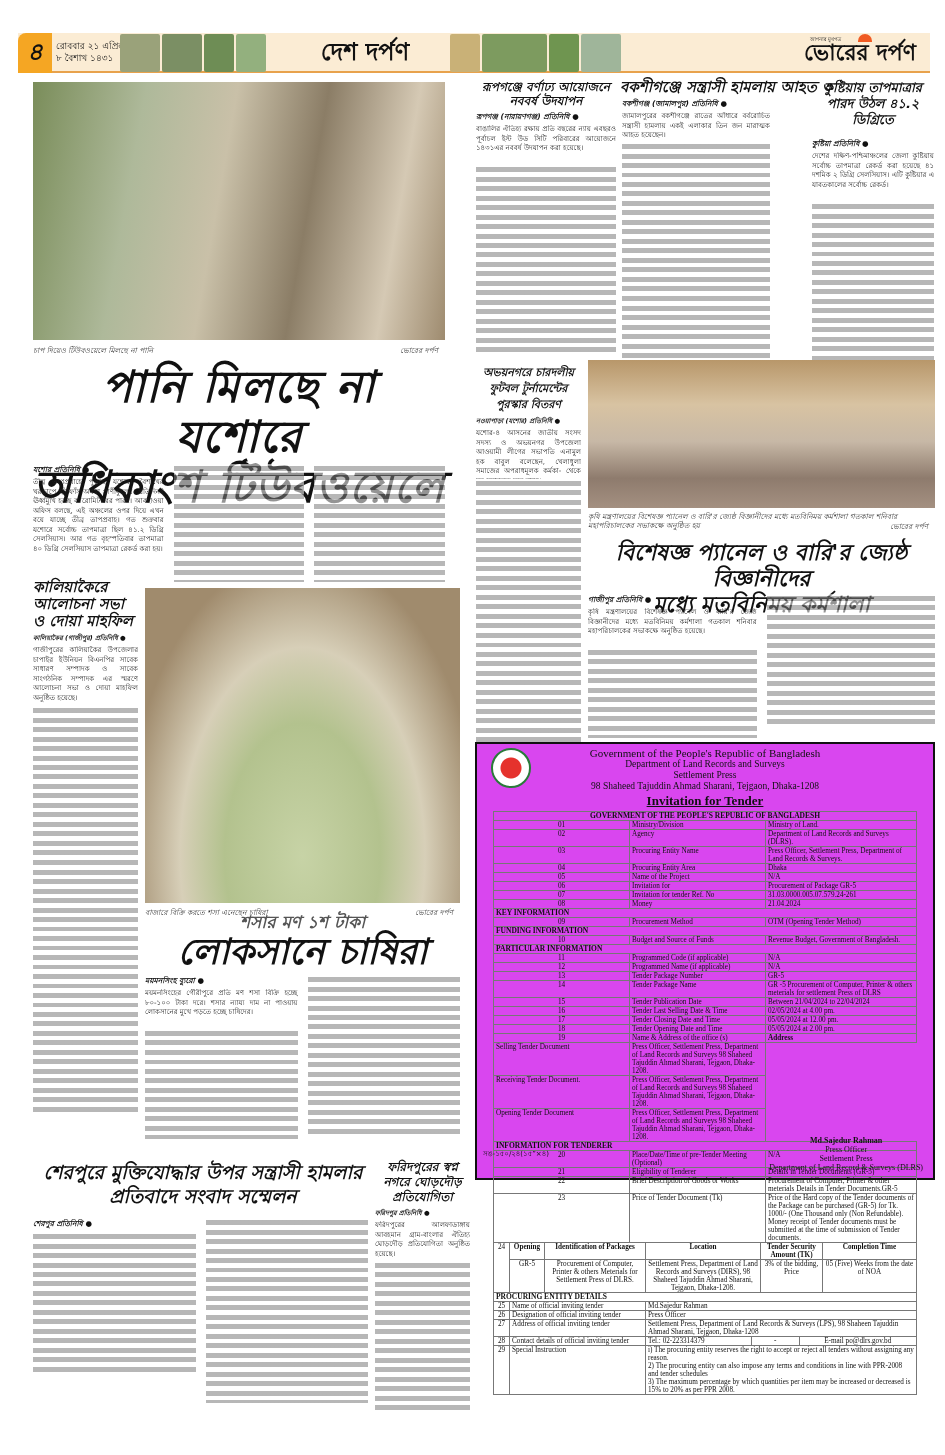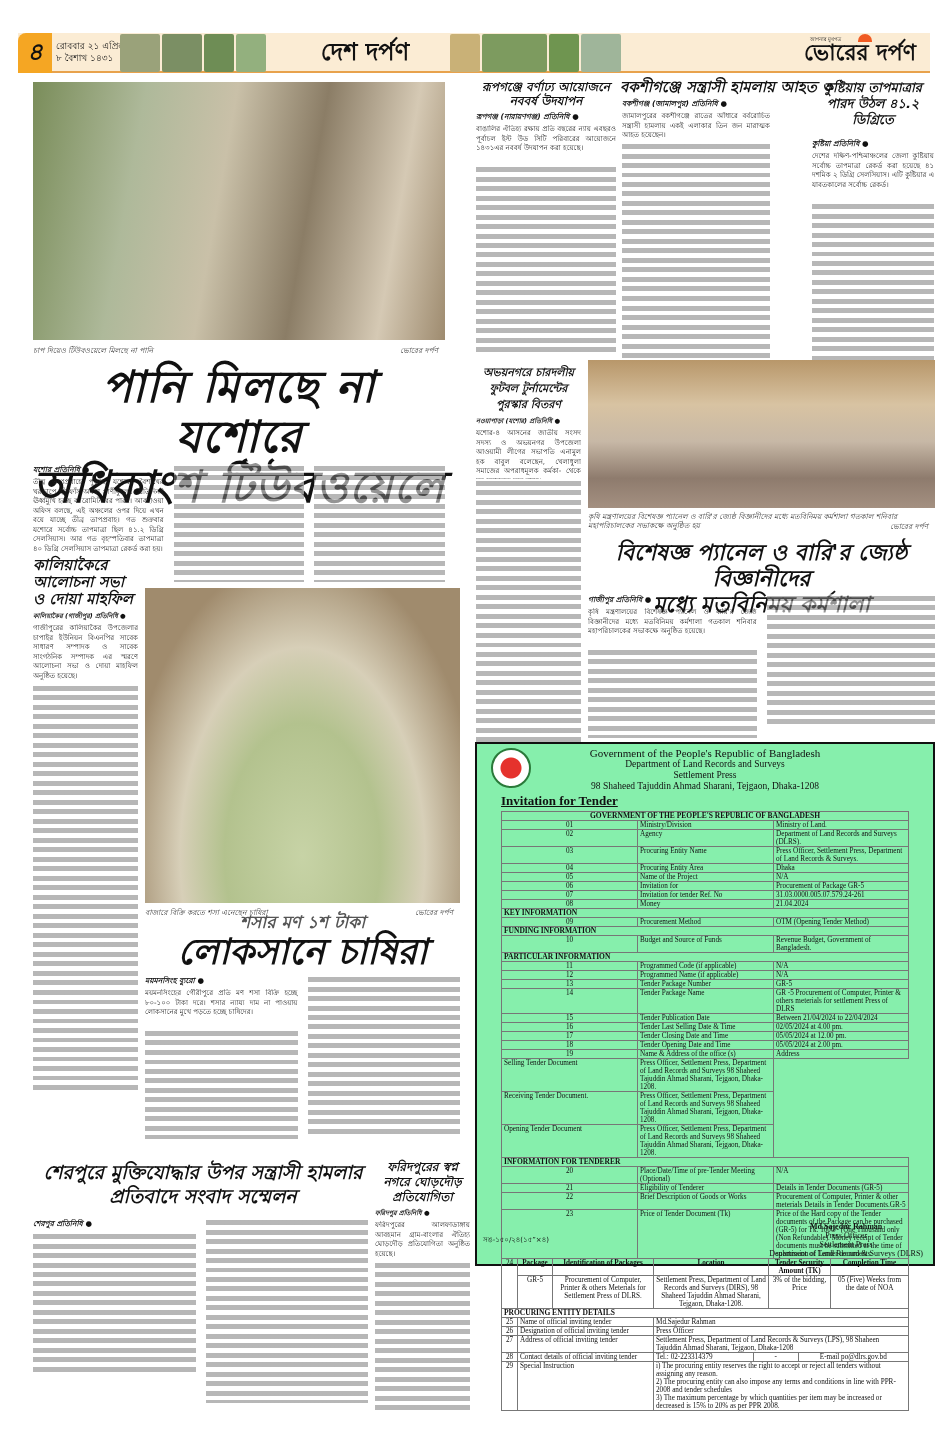--- a/index.html
+++ b/index.html
@@ -16,23 +16,23 @@
 .img{background:linear-gradient(135deg,#b9c7a4,#8a8f6c 40%,#d7cbb5 70%,#a08c6a)}
 .caption{font:italic 7.5px "DejaVu Sans",sans-serif;color:#333}
 .hl-big{font:italic bold 44px "DejaVu Sans",sans-serif;line-height:50px;text-align:center;letter-spacing:1px}
 .hl{font:italic bold 17px "DejaVu Sans",sans-serif;line-height:20px;text-align:center}
 .hl-md{font:italic bold 22px "DejaVu Sans",sans-serif;line-height:26px;text-align:center}
 .byline{font:italic bold 7.5px "DejaVu Sans",sans-serif;margin-bottom:2px}
 .body{font:7px "DejaVu Sans",sans-serif;line-height:9.5px;text-align:justify;color:#222;overflow:hidden}
 .cols3{display:grid;grid-template-columns:1fr 1fr 1fr;gap:10px}
 .cols2{display:grid;grid-template-columns:1fr 1fr;gap:10px}
 .lines{background:repeating-linear-gradient(#fff 0 2px,#7c7c7c 2px 7px,#fff 7px 9.5px);opacity:.55}
-.tender{left:475px;top:742px;width:460px;height:524px;border:2px solid #111;background:#86efac;position:absolute;padding:4px 24px;font-family:"Liberation Serif",serif}
+.tender{left:475px;top:742px;width:460px;height:438px;border:2px solid #111;background:#d946ef;position:absolute;padding:4px 16px;font-family:"Liberation Serif",serif}
 .tender .hd{text-align:center;font-size:9.5px;line-height:11px}
-.tender h3{font-size:13px;text-decoration:underline;margin:1px 0 2px}
+.tender h3{text-align:center;font-size:13px;text-decoration:underline;margin:1px 0 2px}
 .emblem{position:absolute;left:14px;top:4px;width:40px;height:40px;border-radius:50%;border:2px solid #2a7a3a;background:radial-gradient(circle,#e5322d 0 10px,#fff 11px)}
 table.tt{width:100%;border-collapse:collapse;font-size:7.2px;line-height:8px}
 table.tt td{border:1px solid #777;padding:0 2px;vertical-align:top}
 table.tt td.n{width:16px;text-align:center}
 table.tt td.l{width:136px}
 table.tt td.sec{font-weight:bold;font-size:7.5px;border-left:1px solid #777}
 table.tt .tc{text-align:center}
 .sig{position:absolute;right:10px;bottom:6px;text-align:center;font-size:8px;line-height:9px}
 .adref{position:absolute;left:6px;bottom:18px;font:7px "DejaVu Sans",sans-serif}
 </style>
@@ -122,21 +122,21 @@
   <div class="cols2">
     <div>
       <div class="byline">গাজীপুর প্রতিনিধি ●</div>
       <div class="body" style="height:40px">কৃষি মন্ত্রণালয়ের বিশেষজ্ঞ প্যানেল ও বারি'র জ্যেষ্ঠ বিজ্ঞানীদের মধ্যে মতবিনিময় কর্মশালা গতকাল শনিবার মহাপরিচালকের সভাকক্ষে অনুষ্ঠিত হয়েছে।</div>
       <div class="lines" style="height:90px"></div>
     </div>
     <div class="lines" style="height:130px"></div>
   </div>
 </div>
 
-<div class="abs" style="left:33px;top:557px;width:105px;height:560px">
+<div class="abs" style="left:33px;top:579px;width:105px;height:560px">
   <div class="hl" style="font-size:15px;line-height:17px;text-align:left">কালিয়াকৈরে আলোচনা সভা ও দোয়া মাহফিল</div>
   <div class="byline" style="margin-top:3px;font-size:6.5px">কালিয়াকৈর (গাজীপুর) প্রতিনিধি ●</div>
   <div class="body" style="height:60px">গাজীপুরের কালিয়াকৈর উপজেলার চাপাইর ইউনিয়ন বিএনপির সাবেক সাধারণ সম্পাদক ও সাবেক সাংগঠনিক সম্পাদক এর স্মরণে আলোচনা সভা ও দোয়া মাহফিল অনুষ্ঠিত হয়েছে।</div>
   <div class="lines" style="height:410px"></div>
 </div>
 
 <div class="abs" style="left:145px;top:588px;width:315px;height:315px;background:radial-gradient(ellipse at 50% 85%,#c7d3a6 0,#b3c28e 35%,#d7cfb8 55%,#a08b6d 80%)"></div>
 <div class="abs caption" style="left:145px;top:907px">বাজারে বিক্রি করতে শসা এনেছেন চাষিরা</div>
 <div class="abs caption" style="left:415px;top:907px">ভোরের দর্পণ</div>
 <div class="abs hl" style="left:145px;top:912px;width:315px;color:#555;font-size:17px">শসার মণ ১শ টাকা</div>
@@ -290,21 +290,21 @@
         <tr>
           <td class="n">18</td>
           <td class="l">Tender Opening Date and Time</td>
           <td>05/05/2024 at 2.00 pm.</td>
         </tr>
       </tbody>
     <tbody>
         <tr>
           <td class="n" rowspan="4">19</td>
           <td class="l">Name &amp; Address of the office (s)</td>
-          <td style="font-weight:normal">Address</td>
+          <td style="font-weight:bold">Address</td>
         </tr>
     </tbody>
       <tbody id="rows-19">
         <tr>
           <td class="l">Selling Tender Document</td>
           <td>Press Officer, Settlement Press, Department of Land Records and Surveys 98 Shaheed Tajuddin Ahmad Sharani, Tejgaon, Dhaka-1208.</td>
         </tr>
         <tr>
           <td class="l">Receiving Tender Document.</td>
           <td>Press Officer, Settlement Press, Department of Land Records and Surveys 98 Shaheed Tajuddin Ahmad Sharani, Tejgaon, Dhaka-1208.</td>
@@ -339,21 +339,21 @@
           <td class="n">23</td>
           <td class="l">Price of Tender Document (Tk)</td>
           <td>Price of the Hard copy of the Tender documents of the Package can be purchased (GR-5) for Tk. 1000/- (One Thousand only (Non Refundable). Money receipt of Tender documents must be submitted at the time of submission of Tender documents.</td>
         </tr>
       </tbody>
   </table>
   <table class="tt" style="margin-top:-1px">
     <tbody>
         <tr>
       <td class="n" rowspan="2">24</td>
-      <td class="tc" style="font-weight:bold;width:35px">Package</td>
+      <td class="tc" style="font-weight:bold;width:35px">Opening</td>
       <td class="tc" style="font-weight:bold;width:101px">Identification of Packages</td>
       <td class="tc" style="font-weight:bold;width:115px">Location</td>
       <td class="tc" style="font-weight:bold;width:62px">Tender Security Amount (TK)</td>
       <td class="tc" style="font-weight:bold">Completion Time</td>
     </tr>
     <tr>
       <td class="tc">GR-5</td>
       <td class="tc">Procurement of Computer, Printer &amp; others Meterials for Settlement Press of DLRS.</td>
       <td class="tc">Settlement Press, Department of Land Records and Surveys (DIRS), 98 Shaheed Tajuddin Ahmad Sharani, Tejgaon, Dhaka-1208.</td>
       <td class="tc">3% of the bidding, Price</td>

